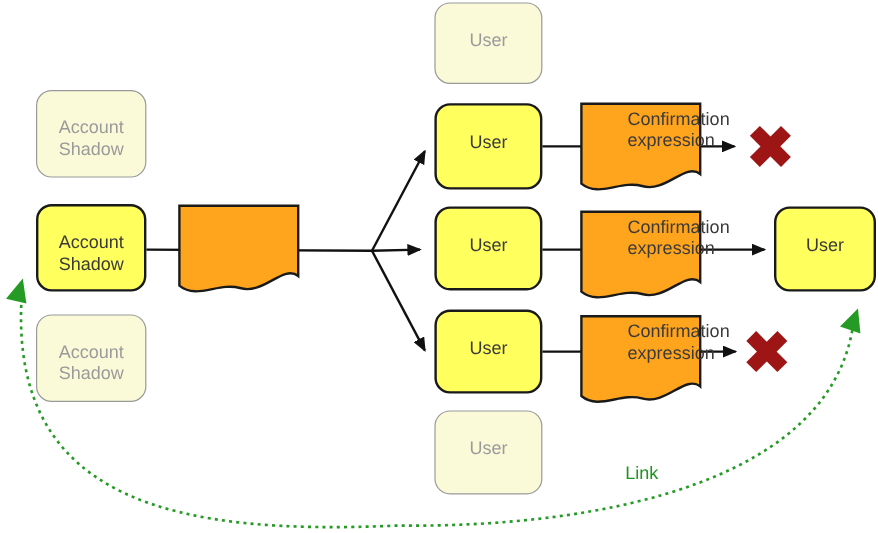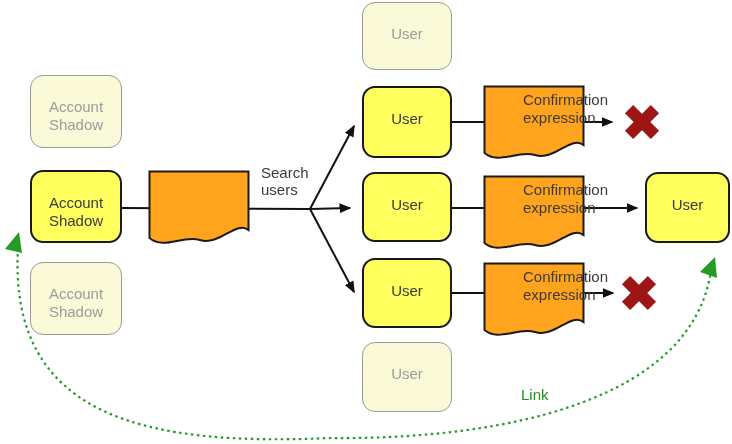--- a/index.html
+++ b/index.html
@@ -64,21 +64,20 @@
   <div class="node faded" style="left:30px; top:262px; width:92px; height:73px;">
     <span>Account Shadow</span>
   </div>
 
   <div class="doc" style="left:148px; top:170px; width:102px; height:78px;">
     <svg width="102" height="78" viewBox="0 0 102 78">
       <path d="M1.5,1.5 H100.5 V60 C88,50 72,76 52,70 C34,65 16,80 1.5,68 Z" fill="#ffa41c" stroke="#1a1a1a" stroke-width="2"></path>
     </svg>
   </div>
 
-  <div class="free-label" style="left:261px; top:164px; width:58px;">Search users</div>
 
   <div class="node faded" style="left:362px; top:2px; width:90px; height:68px;">
     <span>User</span>
   </div>
   <div class="node active" style="left:362px; top:86px; width:90px; height:72px;">
     <span>User</span>
   </div>
   <div class="node active" style="left:362px; top:172px; width:90px; height:70px;">
     <span>User</span>
   </div>

